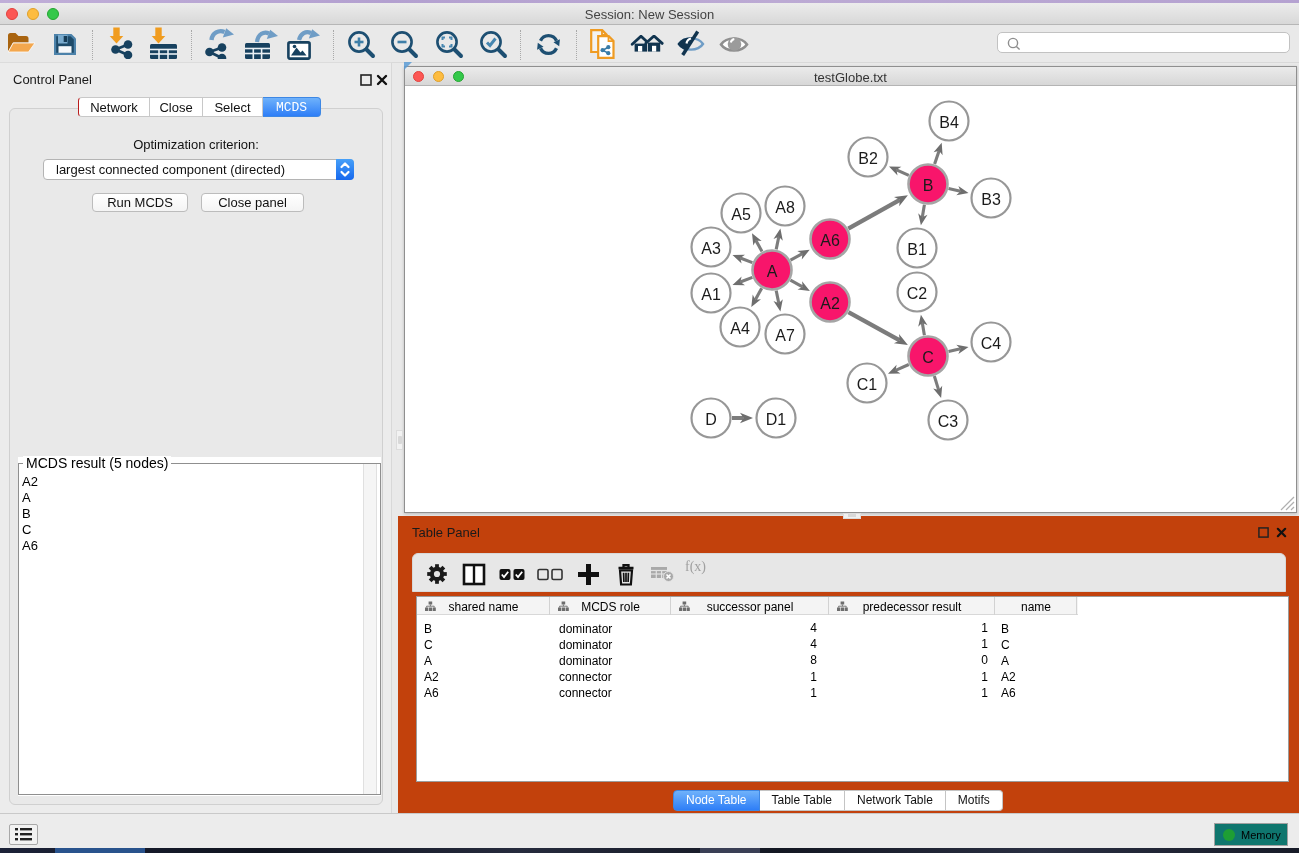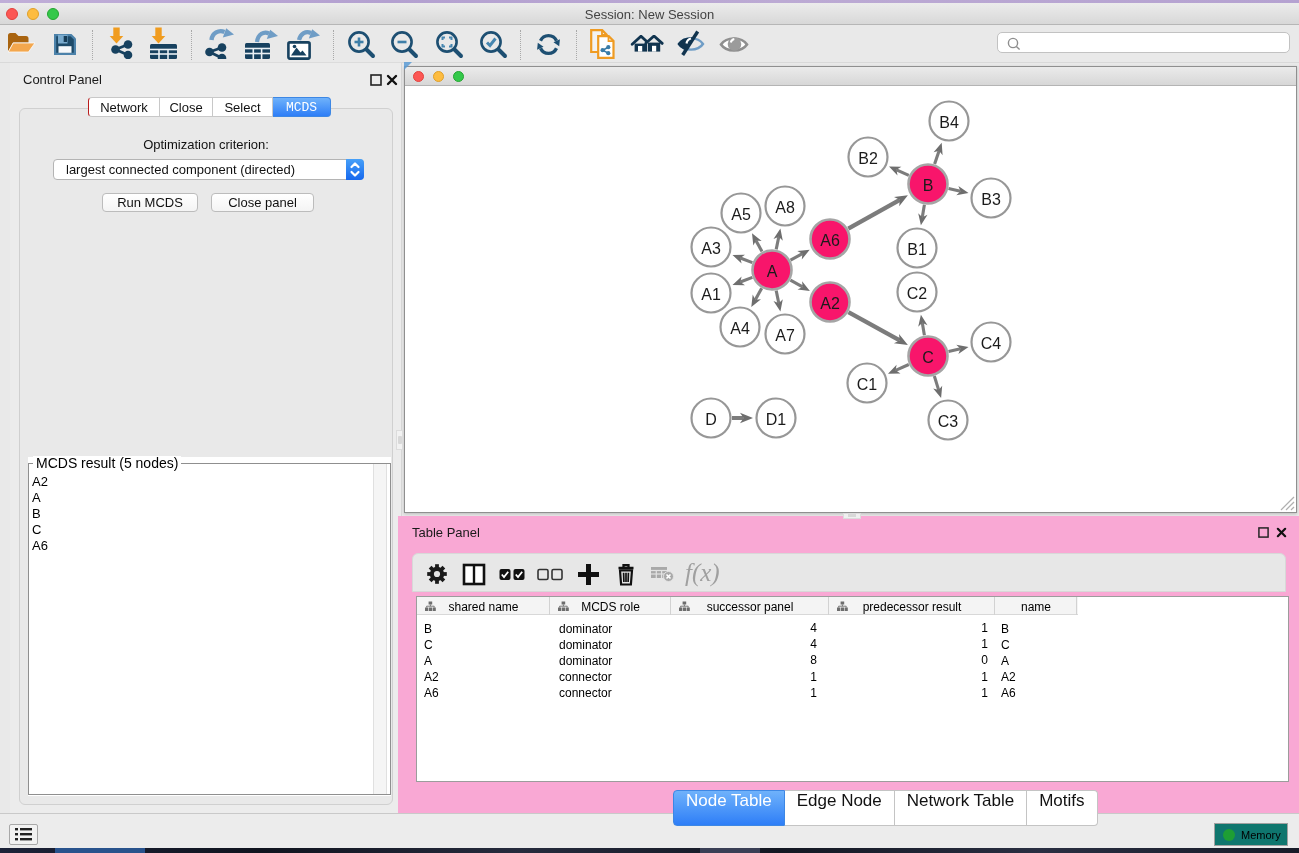--- a/index.html
+++ b/index.html
@@ -18,21 +18,21 @@
 
 
 #toolbar { left:0; top:26px; width:1299px; height:36px; background:#e9e9e9; }
 .tsep { position:absolute; top:4px; height:30px; width:0; border-left:1px dotted #a9a9a9; }
 .ticon { position:absolute; top:3px; }
 
 
 #searchbox { left:997px; top:32px; width:293px; height:21px; background:#fff; border:1px solid #c2c2c2; border-radius:5px; }
 
 
-#cp { left:0; top:62px; width:392px; height:751px; background:#ececec; border-top:1px solid #dcdcdc; border-right:1px solid #d8d8d8;margin-left:10px; }
+#cp { left:0; top:62px; width:392px; height:751px; background:#ececec; border-top:1px solid #dcdcdc; border-right:1px solid #d8d8d8; }
 #cp-title { position:absolute; left:13px; top:9px; font-size:13px; color:#1a1a1a; }
 #cp-inner { position:absolute; left:9px; top:45px; width:374px; height:697px; background:#e9e9e9; border:1px solid #d0d0d0; border-radius:6px; }
 .tabrow { position:absolute; top:34px; left:78px; height:20px; display:flex; font-size:13px; }
 .tab { background:#fff; border:1px solid #c8c8c8; border-left:none; line-height:19px; color:#111; text-align:center; }
 .tab.first { border-left:1px solid #b91c1c; border-radius:4px 0 0 4px; }
 .tab.sel { background:linear-gradient(#6fb2fb,#2e7ef7); color:#fff; border-color:#3d87e4; border-radius:0 4px 4px 0;font-family:Liberation Mono, monospace; }
 #opt-label { position:absolute; left:0; top:74px; width:392px; text-align:center; font-size:13px; color:#111; }
 #dropdown { position:absolute; left:43px; top:96px; width:311px; height:21px; background:#fff; border:1px solid #b4b4b4; border-radius:4px; font-size:13px; color:#111; line-height:19px; padding-left:12px; }
 #dd-step { position:absolute; right:-1px; top:-1px; width:18px; height:21px; border-radius:0 4px 4px 0; background:linear-gradient(#47a0f8,#1668ee); }
 .btn { position:absolute; height:19px; background:linear-gradient(#ffffff,#f4f4f4); border:1px solid #bcbcbc; border-radius:4px; font-size:13px; color:#111; text-align:center; line-height:17px; }
@@ -53,29 +53,29 @@
 
 #nw { left:404px; top:66px; width:893px; height:447px; background:#fff; border:1px solid #8f8f8f; box-shadow:0 1px 3px rgba(0,0,0,0.2); }
 #nw-tb { position:absolute; left:0; top:0; width:100%; height:19px; background:linear-gradient(#ebebeb,#d7d7d7); border-bottom:1px solid #b4b4b4; }
 #nw-tb .tl { position:absolute; width:11px; height:11px; border-radius:50%; top:4px; }
 #nw-title { position:absolute; top:3px; width:100%; text-align:center; font-size:13px; color:#343434; }
 .tl.red { background:#fc5754; border:0.5px solid #e2423e; }
 .tl.yel { background:#fdbc40; border:0.5px solid #e0a029; }
 .tl.grn { background:#34c84a; border:0.5px solid #23a531; }
 
 
-#tp { left:398px; top:516px; width:901px; height:297px; background:#f9a8d4; }
+#tp { left:398px; top:516px; width:901px; height:297px; background:#c2410c; }
 #tp-title { position:absolute; left:14px; top:9px; font-size:13px; color:#1a1a1a; }
 #tp-toolbar { position:absolute; left:14px; top:37px; width:874px; height:39px; background:#e7e7e7; border:1px solid #d8d8d8; border-radius:6px 6px 0 0; }
 #tp-table { position:absolute; left:18px; top:80px; width:873px; height:186px; background:#fff; border:1px solid #9c9c9c; }
 #th { position:absolute; left:0; top:0; width:661px; height:18px; background:#f4f4f4; border-bottom:1px solid #d8d8d8; font-size:12px; color:#000; }
 .thcell { position:absolute; top:0; height:18px; border-right:1px solid #d2d2d2; text-align:center; line-height:18px; }
 .trow { position:absolute; font-size:12px; color:#000; height:16px; line-height:16px; }
 #tp-tabs { position:absolute; left:275px; top:274px; height:22px; white-space:nowrap; }
-.ttab { display:inline-block; background:#fff; border:1px solid #c4c4c4; border-left:none; font-size:17px; color:#111; padding:0 12px; line-height:19px; height:36px; }
+.ttab { display:inline-block; background:#fff; border:1px solid #c4c4c4; border-left:none; font-size:12px; color:#111; padding:0 12px; line-height:19px; height:21px; }
 .ttab.first { border-left:1px solid #c4c4c4; border-radius:4px 0 0 4px; }
 .ttab.last { border-radius:0 4px 4px 0; }
 .ttab.sel { background:linear-gradient(#6fb2fb,#2e7ef7); color:#fff; border-color:#3d87e4; }
 
 
 #graph { position:absolute; left:1px; top:20px; }
 #graph line { stroke:#7c7c7c; }
 #graph .ah { fill:#6e6e6e; }
 #graph .wn { fill:#fff; stroke:#979797; stroke-width:2.2; }
 #graph .pn { fill:#f8156b; stroke:#a5a5a5; stroke-width:2.6; }
@@ -290,20 +290,21 @@
   <div id="mem-btn">
       <div id="mem-dot"></div>
       <div id="mem-txt">Memory</div>
     </div>
 </div>
 <div id="nw" class="abs">
   <div id="nw-tb">
     <div class="tl red" style="left:8px"></div>
     <div class="tl yel" style="left:28px"></div>
     <div class="tl grn" style="left:48px"></div>
+    <div id="nw-title">testGlobe.txt</div>
   </div>
   <svg id="graph" width="891" height="426">
       <line x1="356.0" y1="164.6" x2="349.9" y2="153.5" stroke-width="3.1"></line>
 <path d="M346.0 146.2 L355.7 154.0 L349.9 153.5 L347.3 158.6 Z" class="ah"></path>
 <line x1="370.2" y1="162.4" x2="372.8" y2="149.7" stroke-width="3.1"></line>
 <path d="M374.4 141.5 L376.8 153.8 L372.8 149.7 L367.5 151.9 Z" class="ah"></path>
 <line x1="346.4" y1="175.6" x2="334.3" y2="171.0" stroke-width="3.1"></line>
 <path d="M326.5 168.1 L339.0 167.7 L334.3 171.0 L335.6 176.6 Z" class="ah"></path>
 <line x1="346.4" y1="190.4" x2="334.3" y2="195.0" stroke-width="3.1"></line>
 <path d="M326.5 197.9 L335.6 189.4 L334.3 195.0 L339.0 198.3 Z" class="ah"></path>
@@ -445,21 +446,21 @@
         </g>
 <g stroke="#e3e3e3" stroke-width="1.2">
           <line x1="0" y1="6.5" x2="16" y2="6.5"></line>
           <line x1="0" y1="10" x2="16" y2="10"></line>
           <line x1="5.3" y1="6.5" x2="5.3" y2="14"></line>
           <line x1="10.6" y1="6.5" x2="10.6" y2="14"></line>
         </g>
 <circle cx="17.5" cy="12.5" r="5" fill="#a9a9a9" stroke="#e3e3e3" stroke-width="1"></circle>
 <path d="M15.5 10.5 L19.5 14.5 M19.5 10.5 L15.5 14.5" stroke="#fff" stroke-width="1.6"></path>
       </svg>
-<div style="position:absolute;left:272px;top:5px;font-family:'Liberation Serif',serif;font-style:italic;font-size:25px;color:#a0a0a0;">f(x)</div>
+<div style="position:absolute;left:272px;top:5px;font-family:'Liberation Serif',serif;font-size:14px;color:#a0a0a0;">f(x)</div>
     </div>
   <div id="tp-table">
     <div id="th">
         <div class="thcell" style="left:0px;width:133px;"></div>
 <svg style="position:absolute;left:8px;top:4px" width="11" height="11" viewBox="0 0 11 11">
           <g fill="#6d6d6d">
             <rect x="3.6" y="0.5" width="3.6" height="3"></rect>
             <rect x="0" y="6.5" width="3.2" height="3.5"></rect>
             <rect x="3.8" y="6.5" width="3.2" height="3.5"></rect>
             <rect x="7.6" y="6.5" width="3.2" height="3.5"></rect>
@@ -523,21 +524,21 @@
 <div class="trow" style="left:254px;top:72px;width:146px;text-align:right;">1</div>
 <div class="trow" style="left:412px;top:72px;width:159px;text-align:right;">1</div>
 <div class="trow" style="left:584px;top:72px;">A2</div>
 <div class="trow" style="left:7px;top:88px;">A6</div>
 <div class="trow" style="left:142px;top:88px;">connector</div>
 <div class="trow" style="left:254px;top:88px;width:146px;text-align:right;">1</div>
 <div class="trow" style="left:412px;top:88px;width:159px;text-align:right;">1</div>
 <div class="trow" style="left:584px;top:88px;">A6</div>
   </div>
   <div id="tp-tabs">
-    <div class="ttab first sel">Node Table</div><div class="ttab">Edge Node</div><div class="ttab">Network Table</div><div class="ttab last">Motifs</div>
+    <div class="ttab first sel">Node Table</div><div class="ttab">Table Table</div><div class="ttab">Network Table</div><div class="ttab last">Motifs</div>
   </div>
 </div>
 <div class="abs" style="left:396px;top:430px;width:7px;height:20px;background:#f2f2f2;border:1px solid #dcdcdc;"></div>
 <div class="abs" style="left:398px;top:436px;width:4px;height:8px;background:#d8d8d8;border-radius:1px;"></div>
 <div class="abs" style="left:843px;top:513px;width:18px;height:6px;background:#f0f0f0;border:1px solid #dcdcdc;"></div>
 <div class="abs" style="left:848px;top:514px;width:8px;height:3px;background:#d8d8d8;"></div>
 <svg class="abs" style="left:404px;top:62px" width="8" height="8" viewBox="0 0 8 8">
     <path d="M0 0 L8 0 L0 8 Z" fill="#5b9bd5" opacity="0.85"></path>
   </svg>
 <div id="wp-bot" class="abs">

